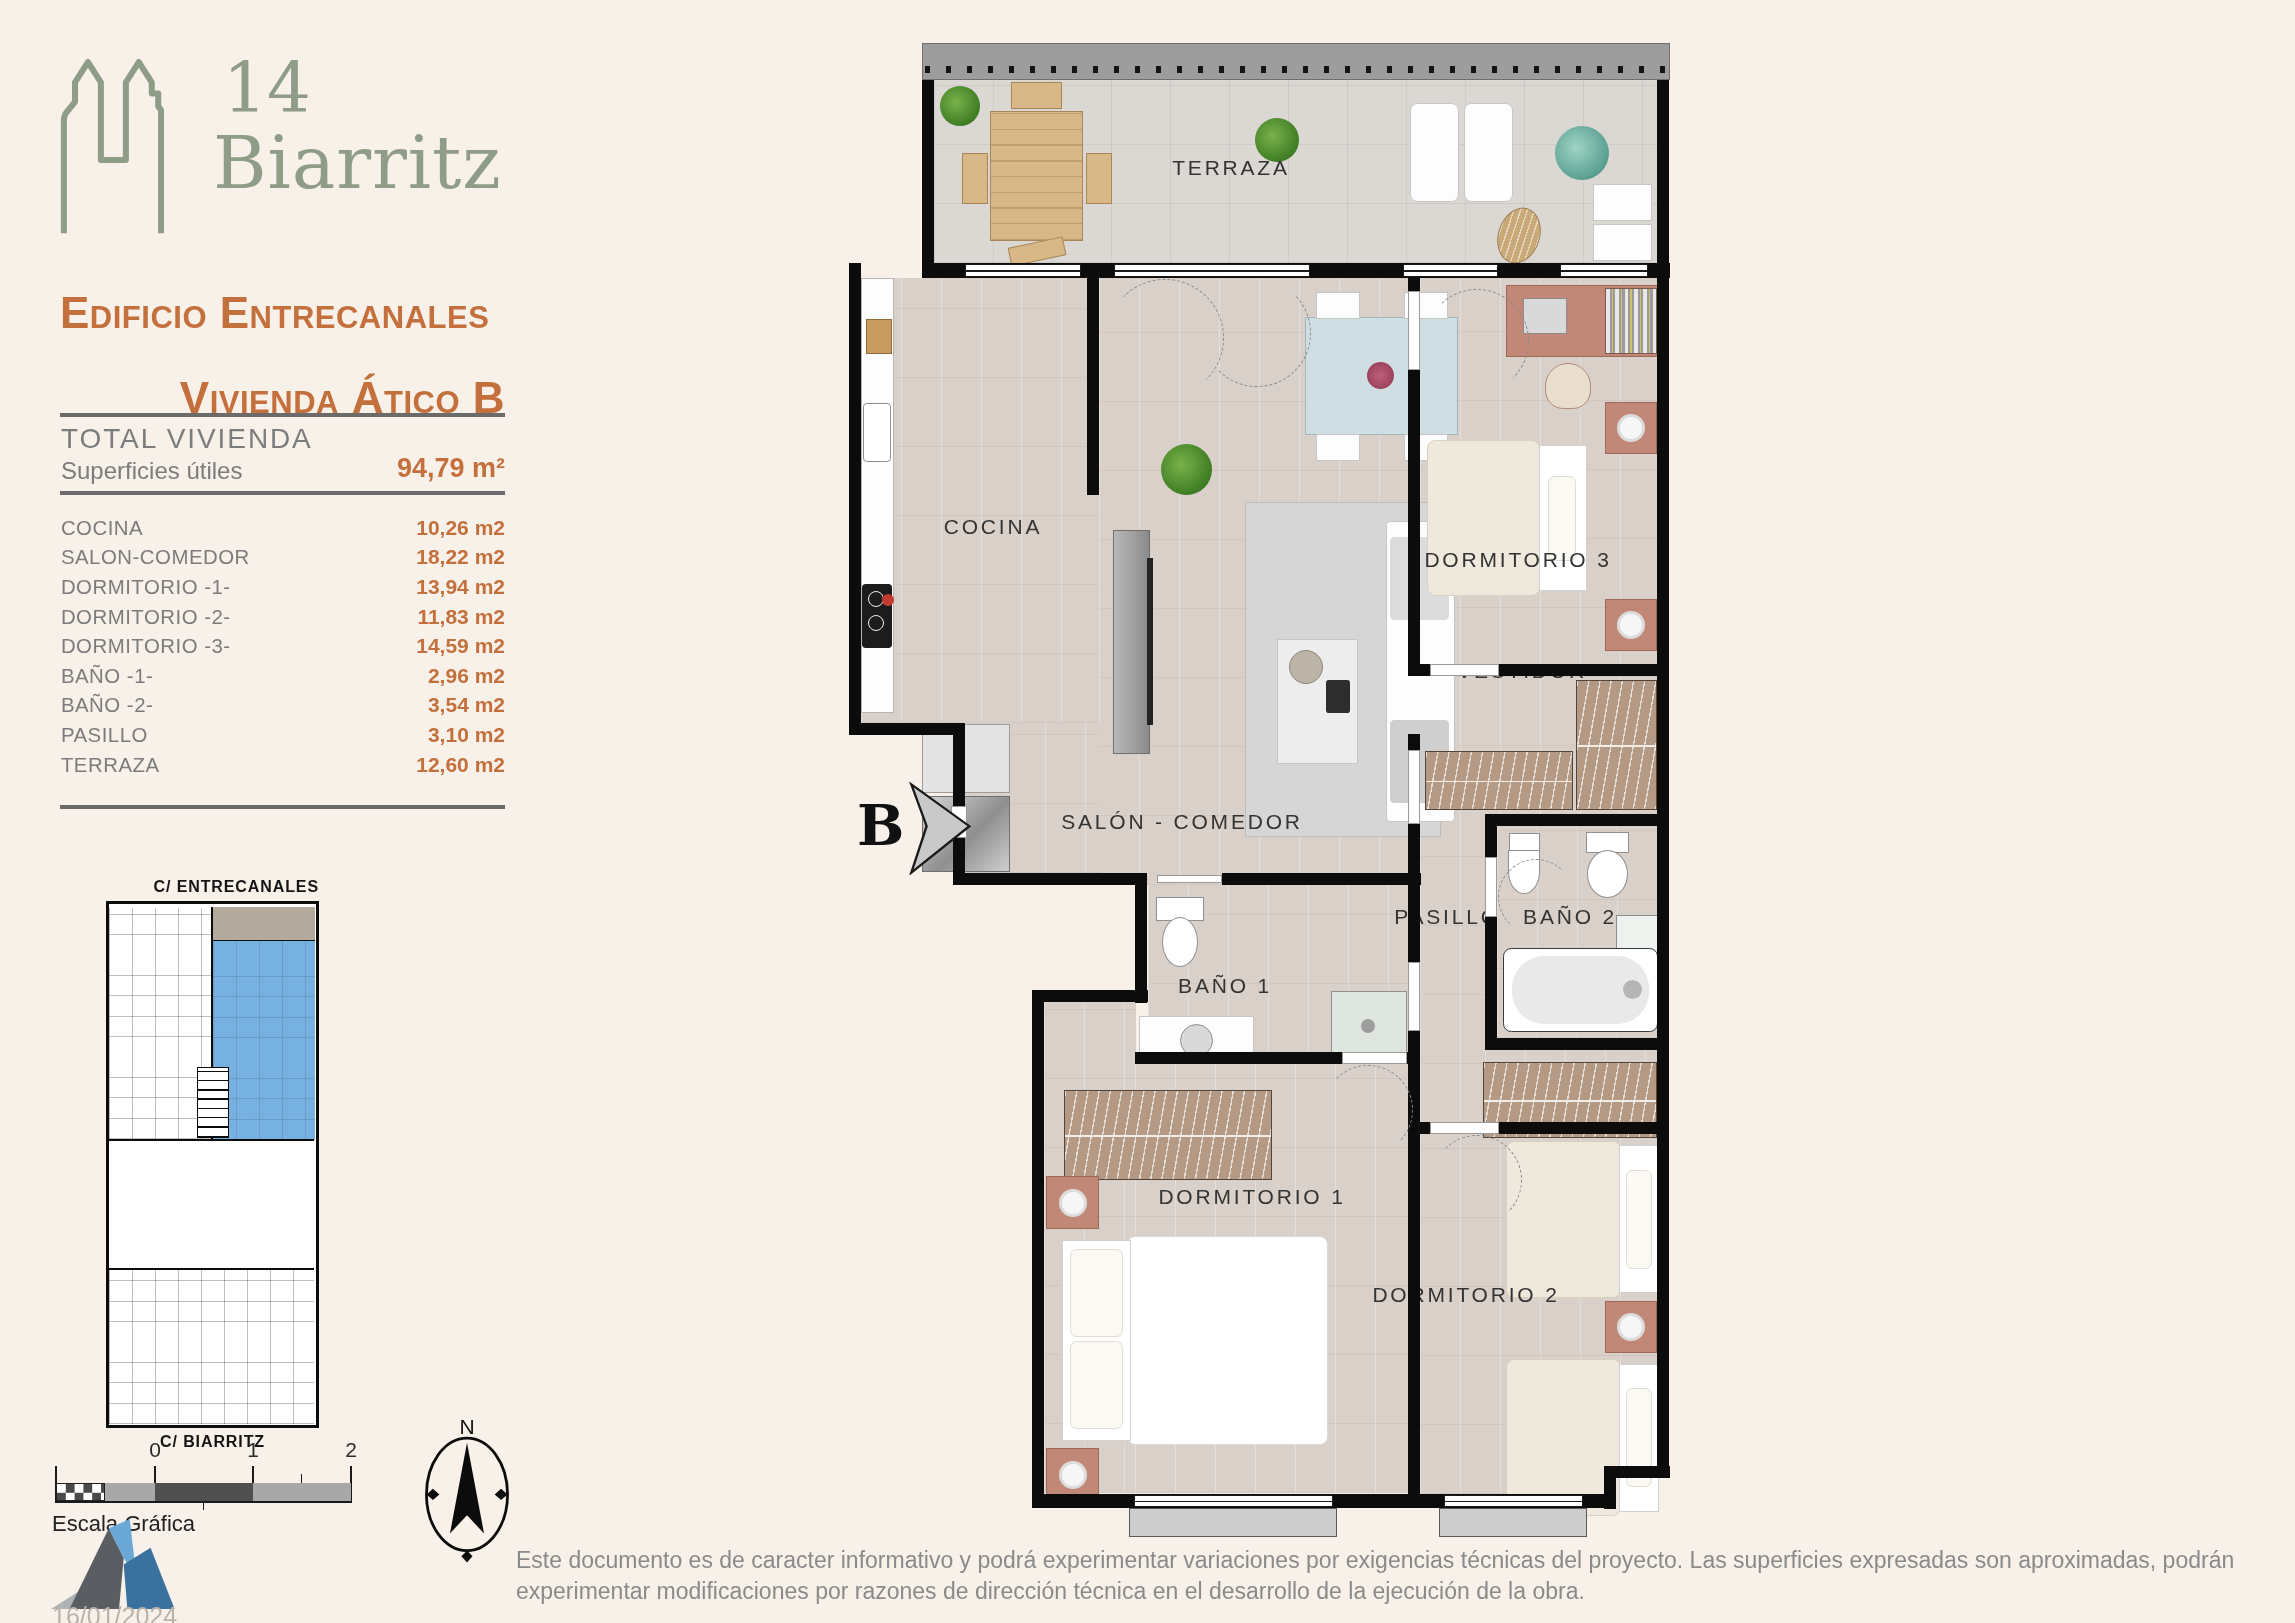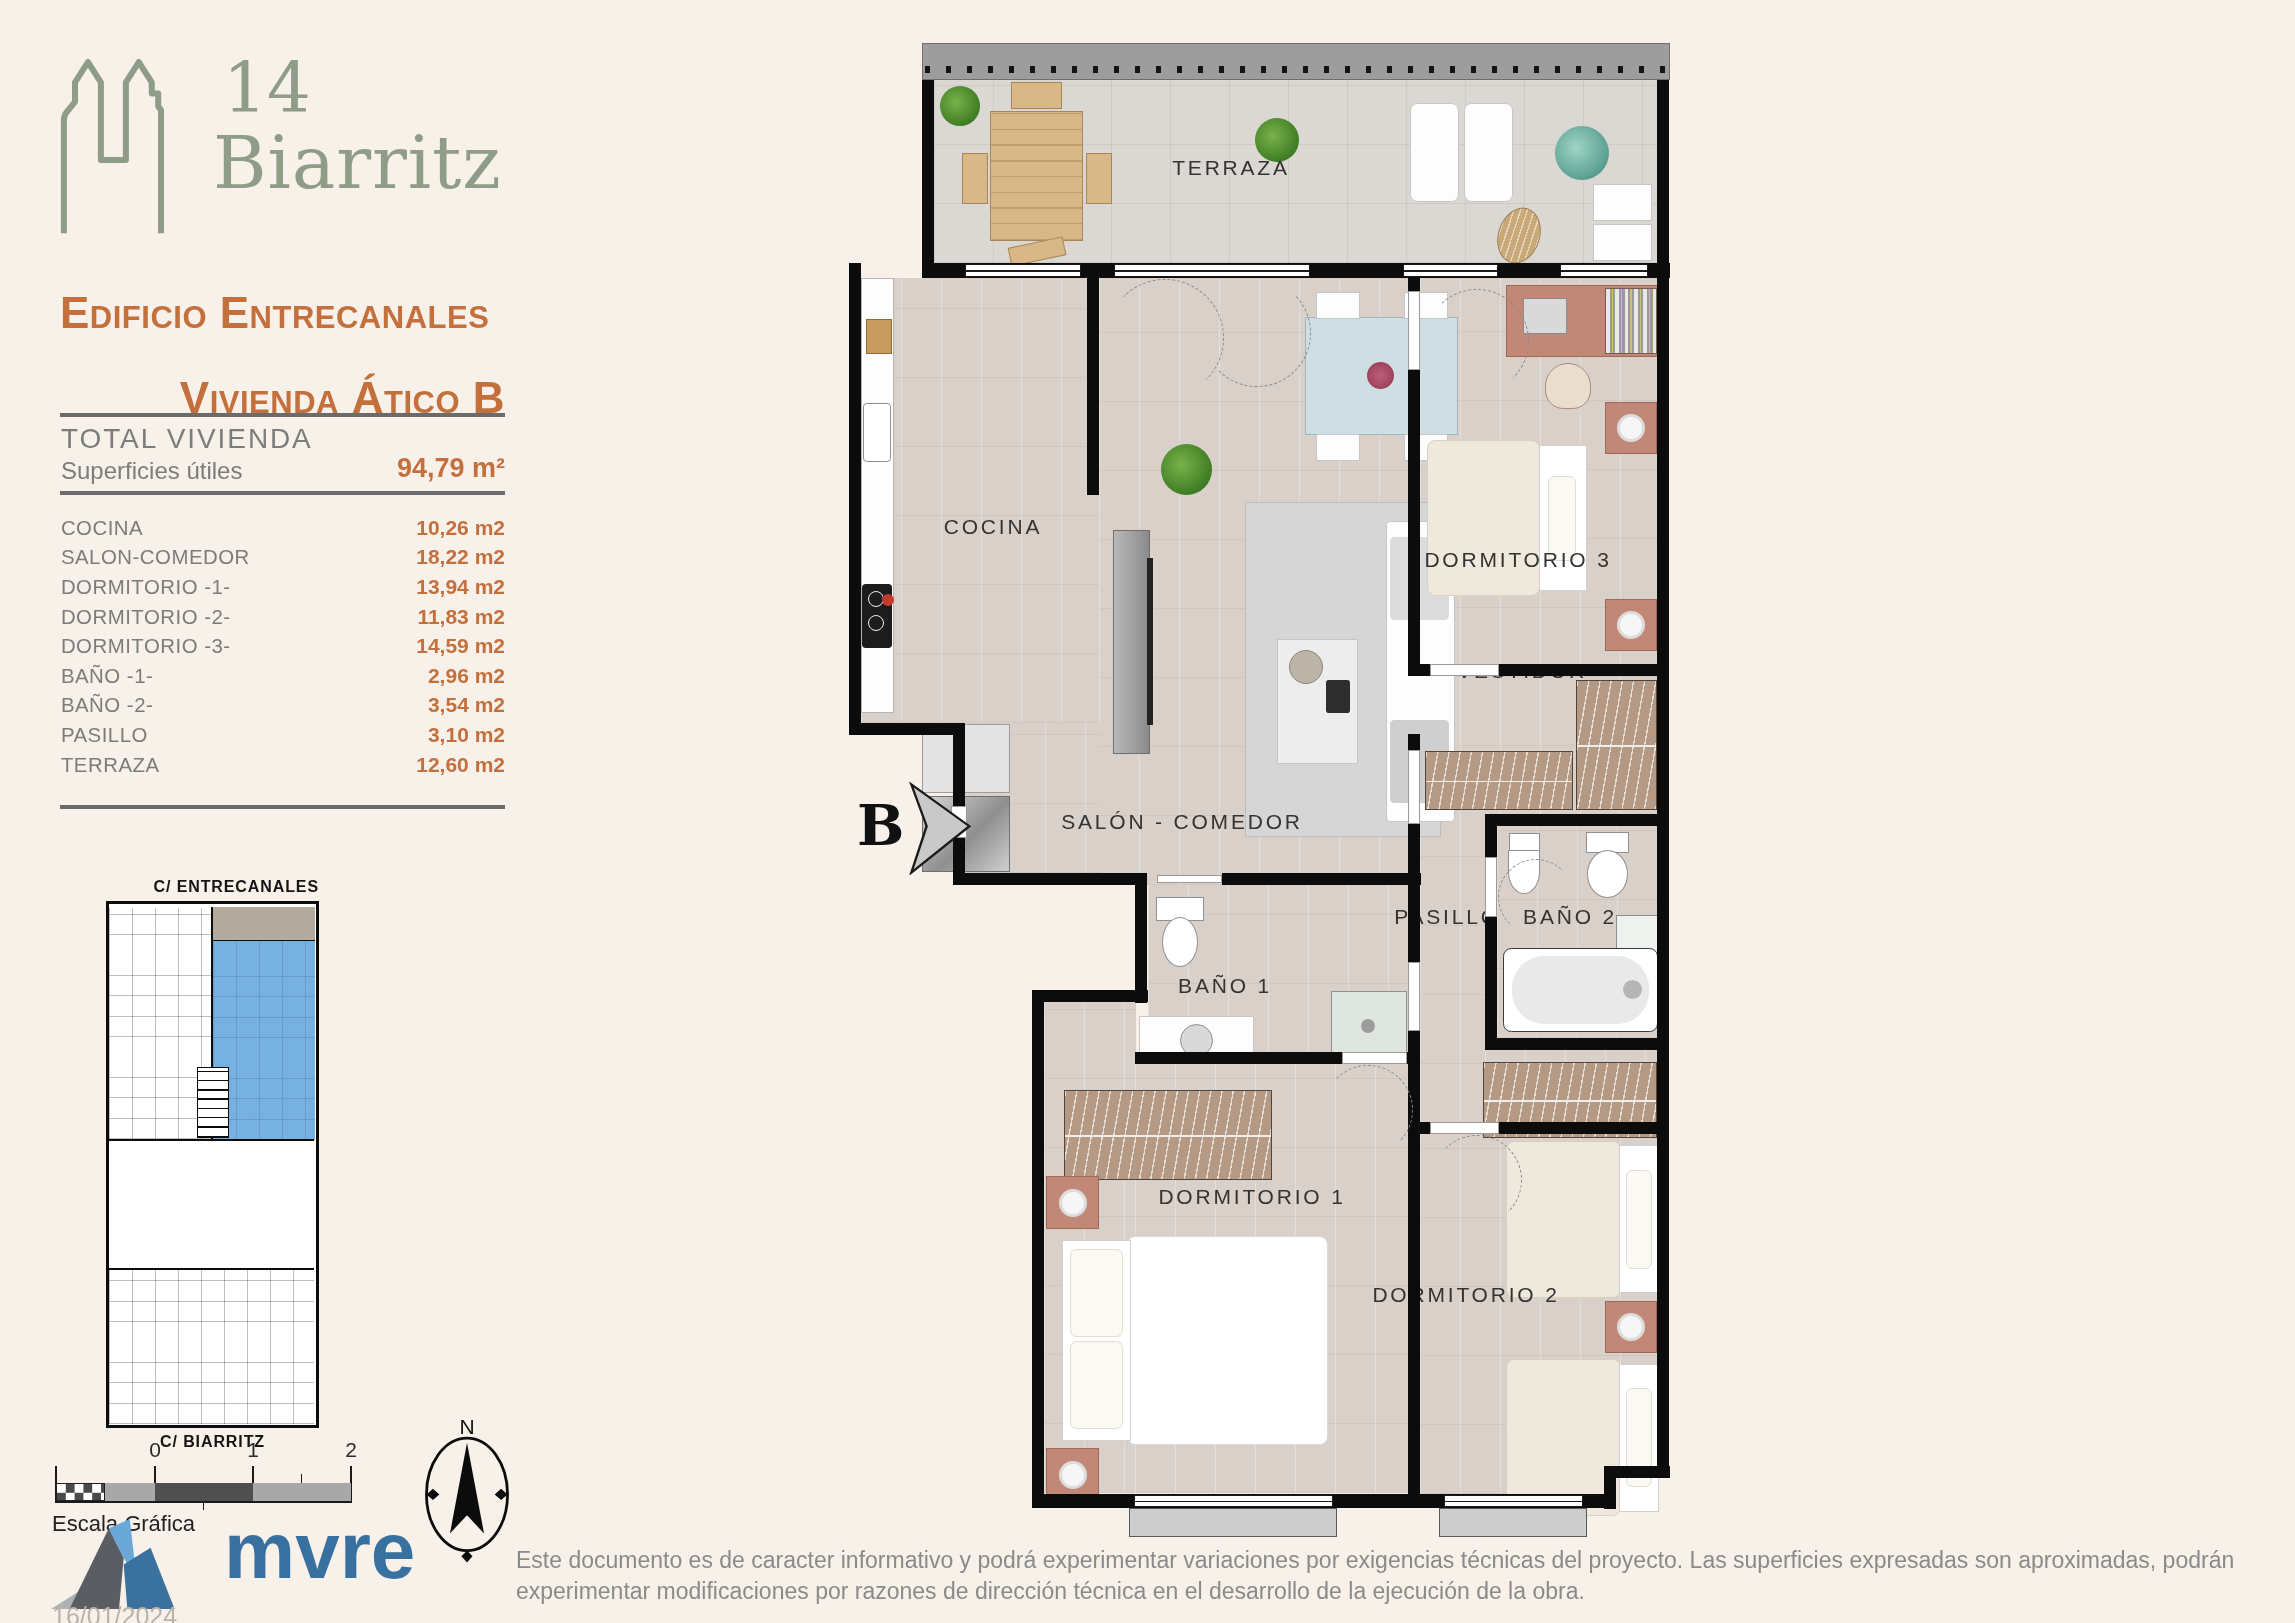--- a/index.html
+++ b/index.html
@@ -169,21 +169,20 @@
   </svg>
 </div>
 
 <div class="abs" style="left:44px;top:1518px;width:333px;height:93px;">
   <svg width="176" height="93" viewBox="0 0 380 200">
     <polygon points="15,196 85,152 150,196" fill="#b0b3b6"></polygon>
     <polygon points="55,196 140,22 172,86 162,196" fill="#5a5e62"></polygon>
     <polygon points="140,22 185,2 200,130 172,86" fill="#6aa8d8"></polygon>
     <polygon points="172,100 230,64 282,196 180,196" fill="#3a719f"></polygon>
   </svg>
-  <div class="mvre-text" style="left:180px;top:-13px;">mvre</div>
 </div>
 <div class="date-text">16/01/2024</div>
 <div class="disclaimer">Este documento es de caracter informativo y podrá experimentar variaciones por exigencias técnicas del proyecto. Las superficies expresadas son aproximadas, podrán experimentar modificaciones por razones de dirección técnica en el desarrollo de la ejecución de la obra.</div>
 
 <div class="abs" style="left:0;top:0;width:2295px;height:1623px;">
 
   <div class="awning" style="left:922px;top:43px;width:748px;height:37px;"></div>
   <div class="awndots" style="left:925px;top:66px;width:740px;height:7.4px;"></div>
 
   <div class="tile" style="left:934px;top:80px;width:724px;height:183px;"></div>

